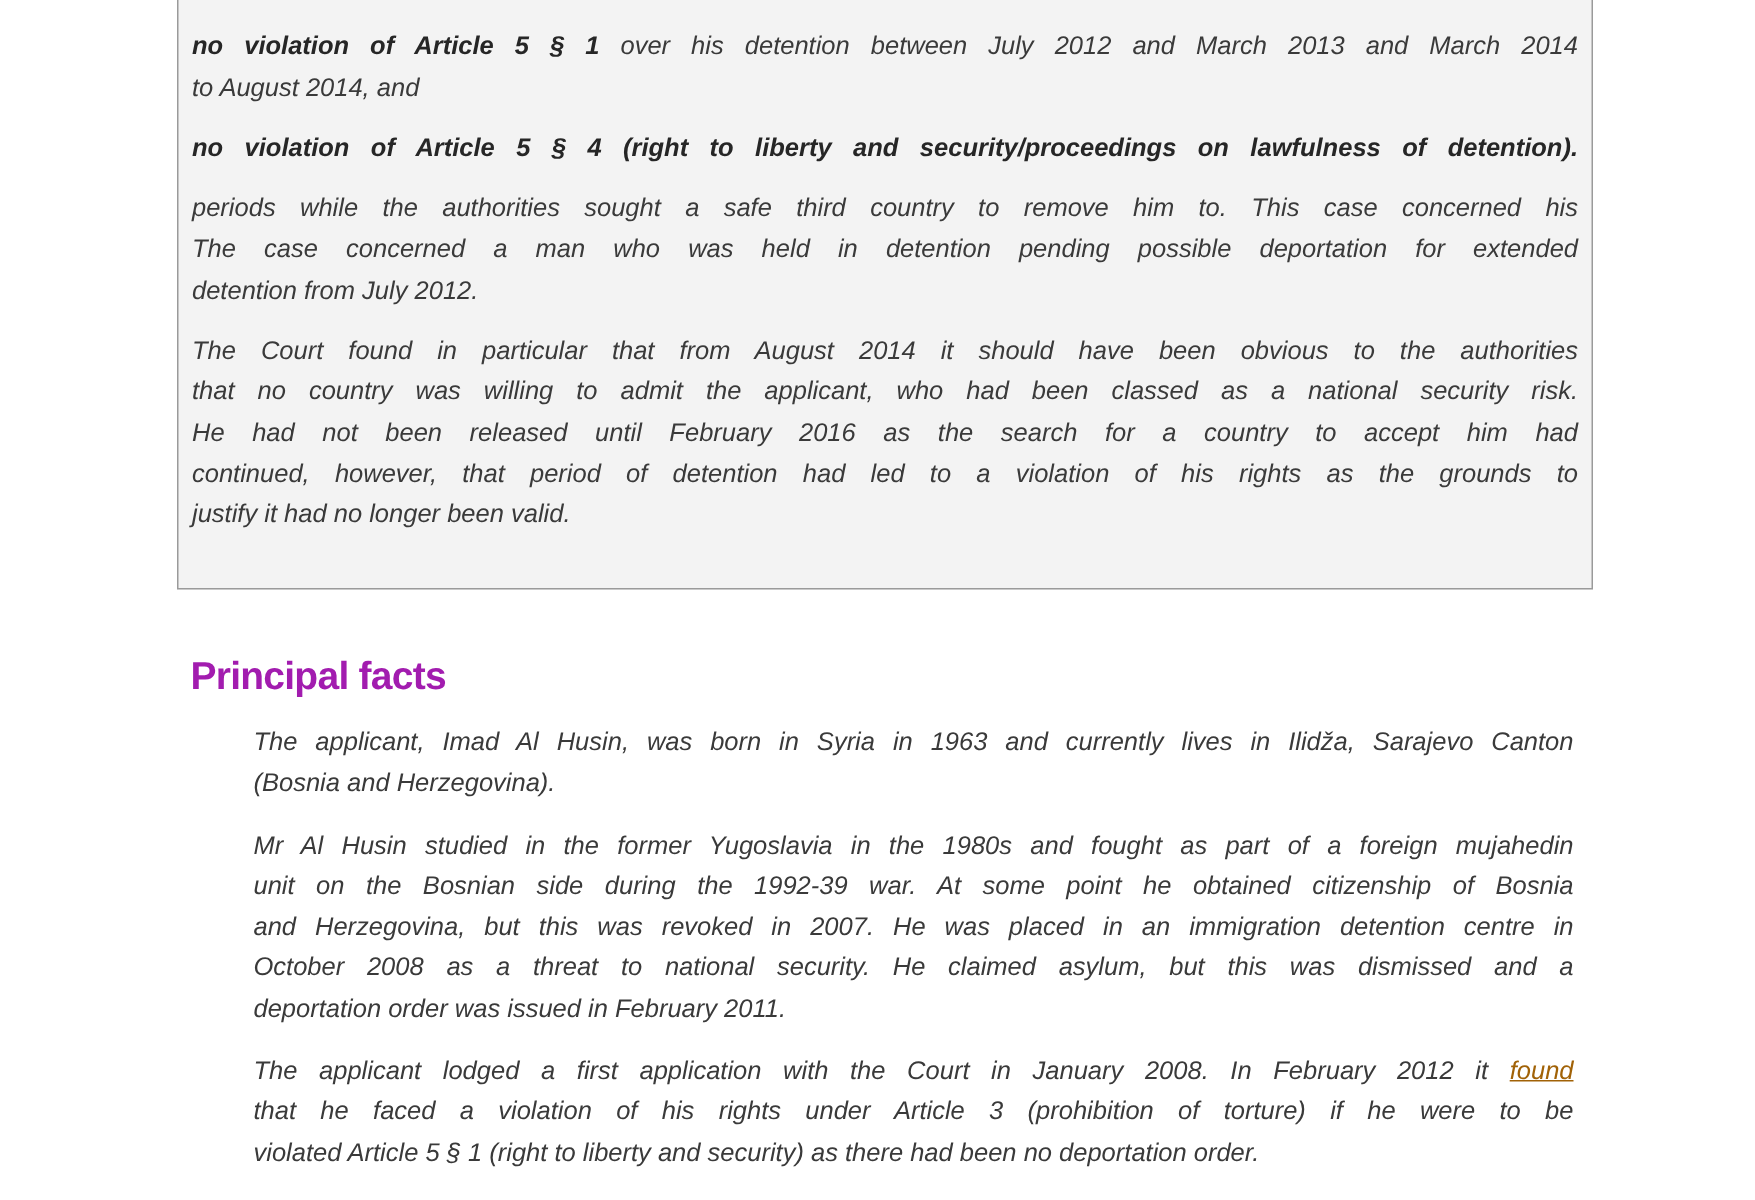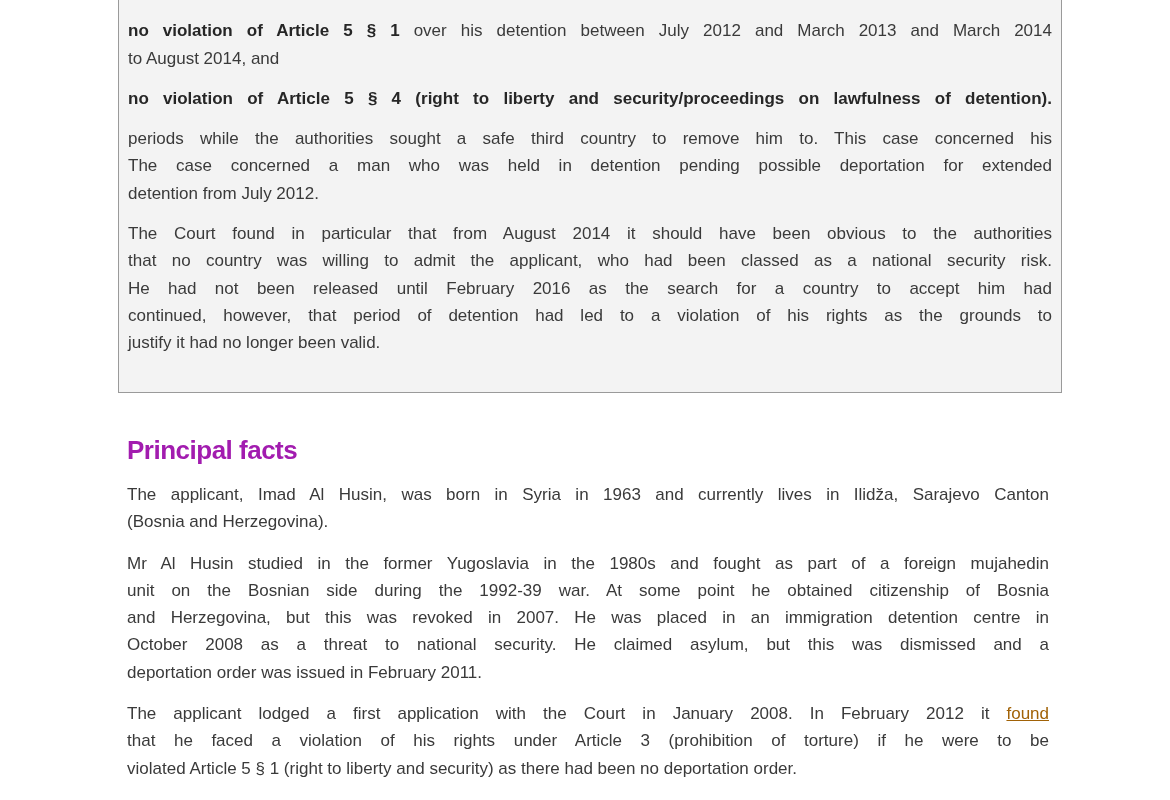--- a/index.html
+++ b/index.html
@@ -35,21 +35,21 @@
     line-height: 27.3px;
     color: #3a3a3a;
   }
   .clipped-line {
     line-height: 27.3px;
     font-size: 17px;
     color: #3a3a3a;
     white-space: nowrap;
     overflow: hidden;
   }
-  .para { margin-top: 13px; }
+  .para { margin-top: 13px; font-style: italic; }
   .tline {
     display: block;
     text-align: justify;
     text-align-last: justify;
   }
   .tline-last {
     text-align-last: left;
   }
   .bold {
     font-weight: 700;
@@ -67,21 +67,21 @@
     width: 922px;
   }
   .heading {
     margin: 0;
     font-size: 26px;
     line-height: 34px;
     font-weight: 700;
     letter-spacing: -0.5px;
     color: #a21caf;
   }
-  .facts .para { margin-top: 14px; }
+  .facts .para { margin-top: 14px; margin-left: 42px; }
 </style>
 </head>
 <body>
 
 <div class="page">
 
   <div class="summary-box">
     <div class="clipped-line">owing to the applicant's detention from August 2014 to February 2016,</div>
     <div class="para">
         <div class="tline"><span class="bold">no violation of Article 5 § 1</span><span> over his detention between July 2012 and March 2013 and March 2014</span></div>

